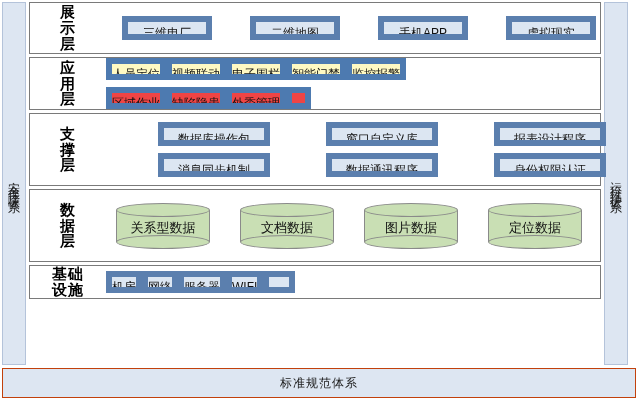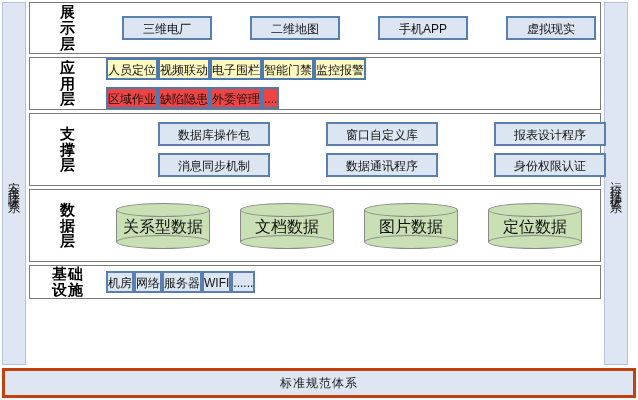--- a/index.html
+++ b/index.html
@@ -40,21 +40,21 @@
     line-height:1;
     white-space:nowrap;
   }
 
   
   .bottom-band{
     position:absolute;
     left:2px;top:368px;
     width:634px;height:30px;
     background:#dde6f2;
-    border:3px solid #c2410c;
+    border:1px solid #c2410c;
     box-sizing:border-box;
     display:flex;
     align-items:center;
     justify-content:center;
   }
   .bottom-band span{font-size:12px;color:#1a1a1a;letter-spacing:1px;}
 
   
   .stack{
     position:absolute;
@@ -98,21 +98,21 @@
     gap:0;
   }
 
   
   .node{
     height:22px;
     line-height:20px;
     text-align:center;
     font-size:12px;
     color:#111;
-    border:2px solid #c2410c;
+    border:6px solid #c2410c;
     box-sizing:border-box;
     background:#dce6f2;
     white-space:nowrap;
     overflow:hidden;
   }
   .node.blue{background:#dce6f2;border-color:#5b7fae;}
   .node.orange{background:#fef9c3;border-color:#4d7ab0;}
   .node.green{background:#ef4444;border-color:#4d7ab0;}
 
   
@@ -154,21 +154,21 @@
     width:94px;height:14px;
     background:#c9dfb4;
     border:1px solid #8a8a8a;
     border-radius:50%;
     box-sizing:border-box;
   }
   .cyl-text{
     position:absolute;left:0;top:0;
     width:94px;height:46px;
     display:flex;align-items:center;justify-content:center;
-    font-size:16px;color:#111;
+    font-size:13px;color:#111;
     z-index:3;
     padding-top:4px;
     box-sizing:border-box;
   }
 </style>
 </head>
 <body>
 
 <div class="canvas">
 

